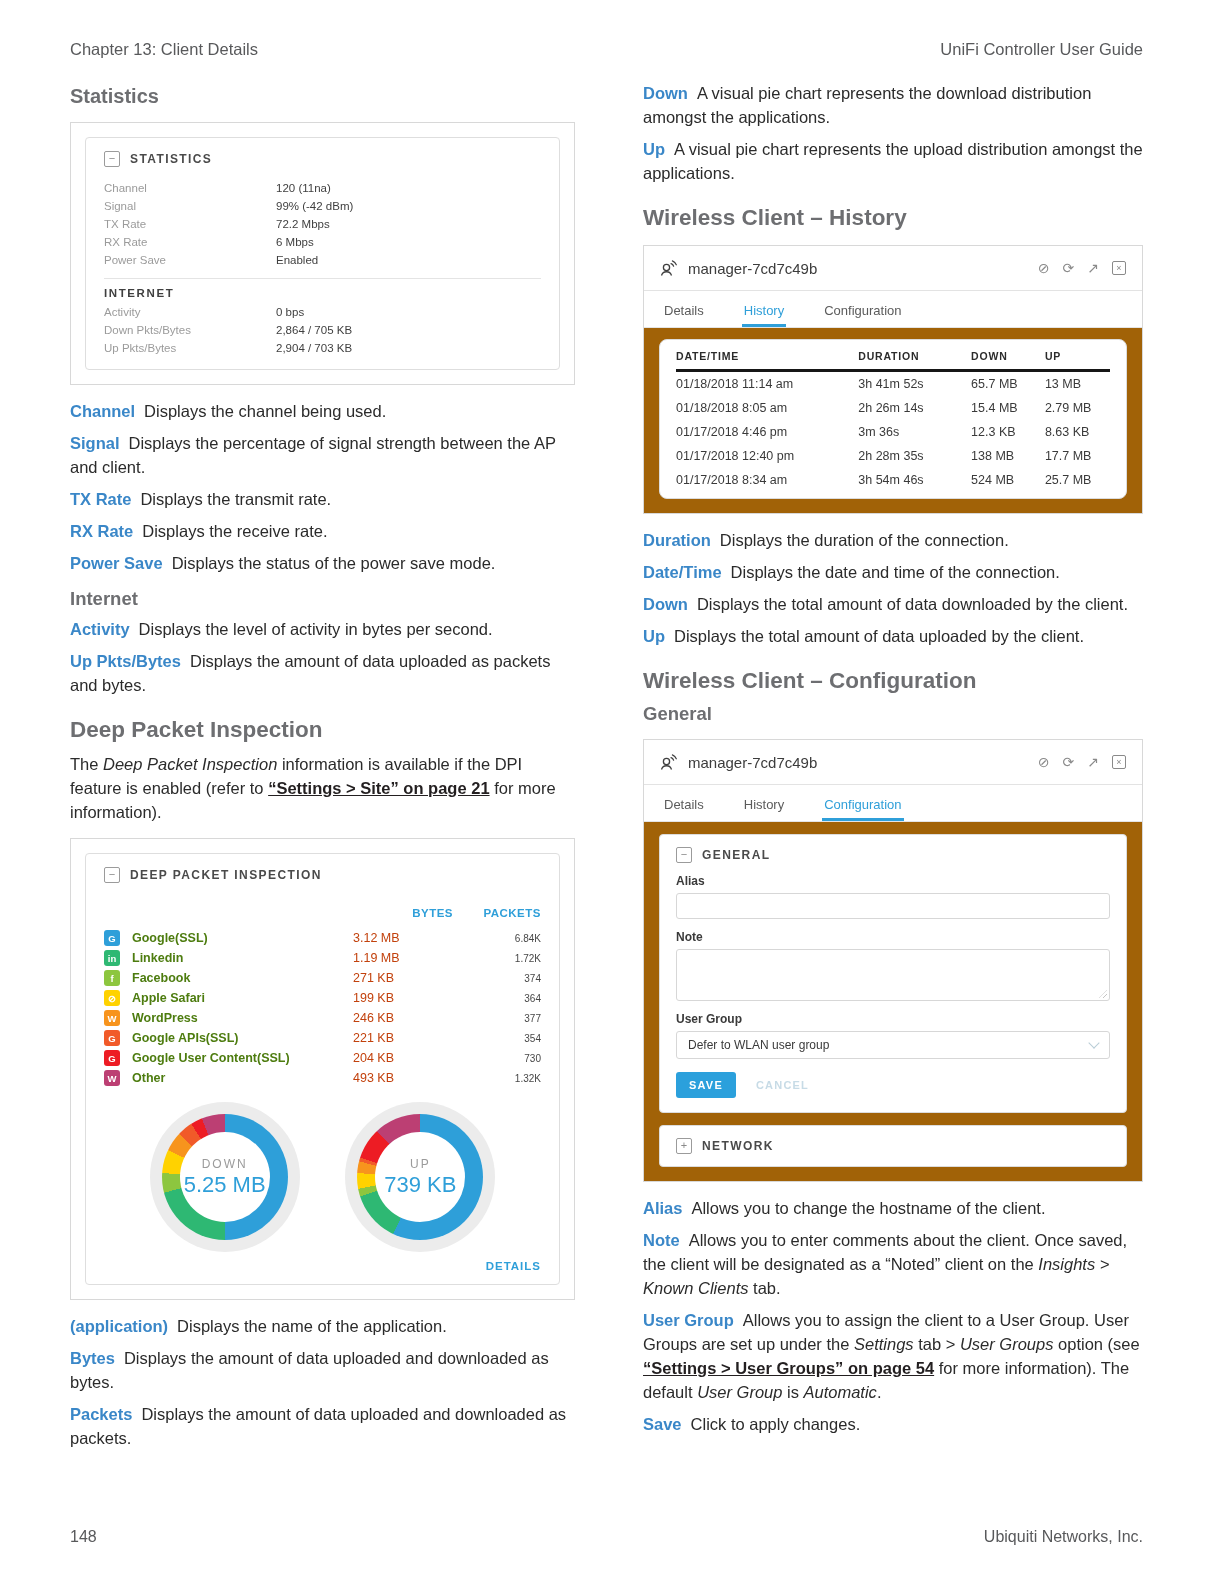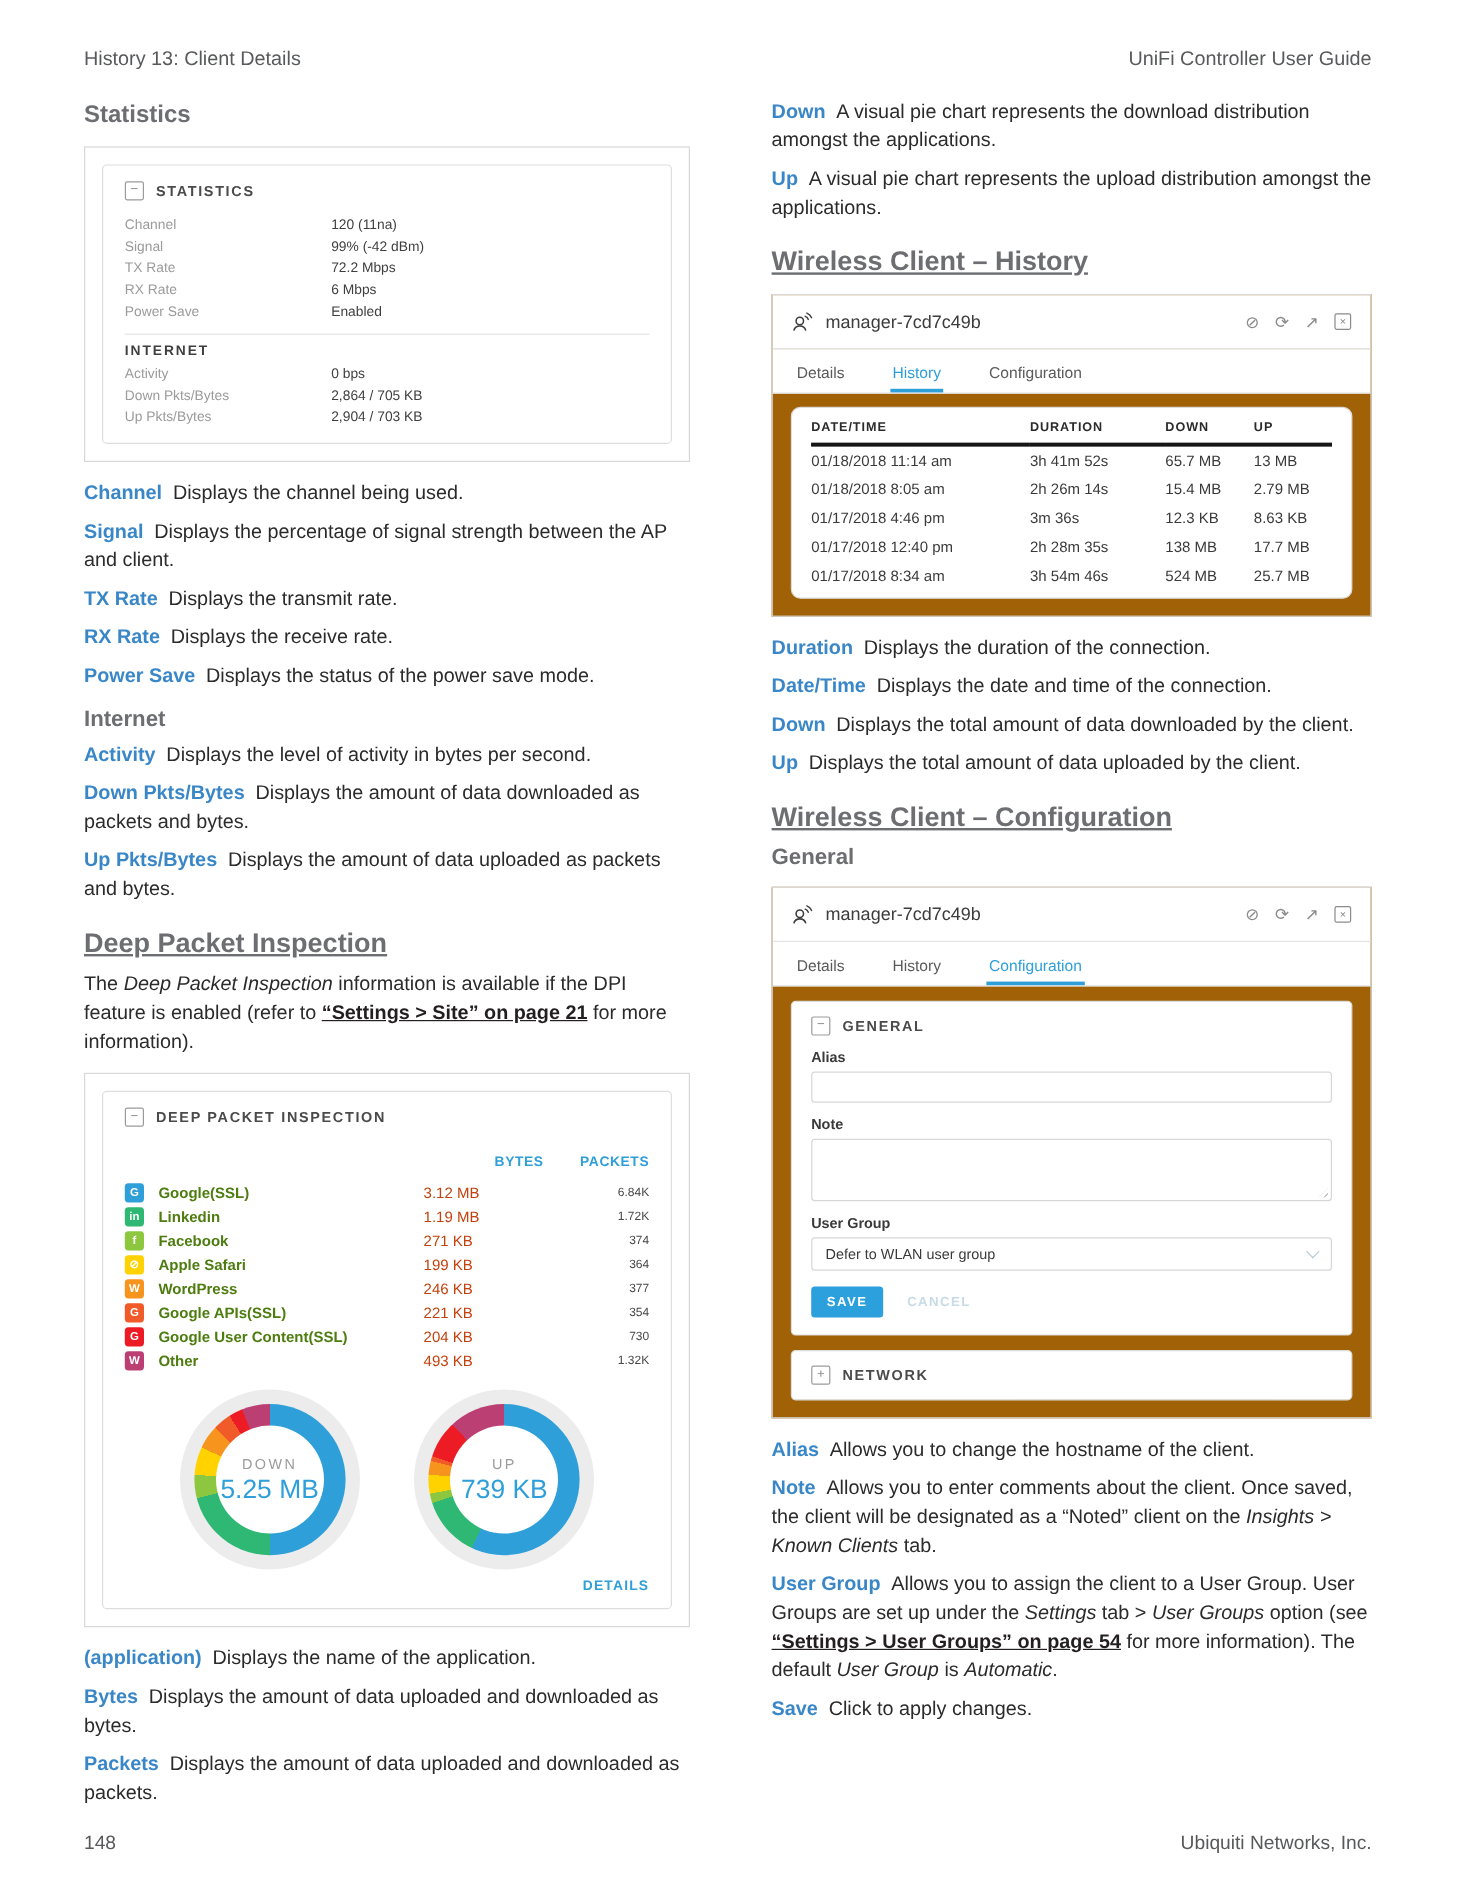--- a/index.html
+++ b/index.html
@@ -10,21 +10,21 @@
   .pg-header{display:flex;justify-content:space-between;padding:40px 81px 0 70px;
              font-size:16.5px;color:#58595b;}
   .pg-footer{margin-top:auto;display:flex;justify-content:space-between;
              padding:0 81px 38px 70px;font-size:16px;color:#58595b;}
   
   .columns{display:flex;gap:68px;padding:0 81px 0 70px;flex:0 0 auto;}
   .col{display:block;}
   .col.left{width:505px;flex:0 0 505px;}
   .col.right{width:500px;flex:0 0 500px;}
   
-  .h-lg{font-size:22.5px;font-weight:700;color:#6d6e71;margin:20px 0 9px;text-decoration:underline;}
+  .h-lg{font-size:22.5px;font-weight:700;color:#6d6e71;margin:20px 0 9px;}
   .h-md{font-size:20px;font-weight:700;color:#6d6e71;margin:26px 0 9px;}
   .h-sm{font-size:18.5px;font-weight:700;color:#6d6e71;margin:13px 0 7px;}
   
   .body-p{font-size:16.5px;line-height:24px;margin:0 0 13px;}
   .def{font-size:16.5px;line-height:24px;margin:0 0 8px;}
   .defs{margin-top:14px;}
   .defs.tight{margin-top:0;}
   .def .term{color:#3a87c8;font-weight:700;margin-right:9px;}
   .def em, .body-p em{font-style:italic;}
   .textlink{font-weight:700;text-decoration:underline;color:#231f20;cursor:pointer;}
@@ -102,21 +102,21 @@
             padding:7px 13px;border-radius:3px;}
   .cancel-btn{color:#c7dbe6;font-weight:700;font-size:11px;letter-spacing:1.2px;}
   .ncard{margin:12px 15px 14px;border:1px solid #dcdcdc;border-radius:4px;background:#fff;padding:12px 16px;}
 </style>
 </head>
 <body>
 
 <div class="page">
 
   <div class="pg-header">
-    <span>History 13: Client Details</span>
+    <span>Chapter 13: Client Details</span>
     <span>UniFi Controller User Guide</span>
   </div>
 
   <div class="columns">
 
     <div class="col left">
 
       <h2 class="h-md">Statistics</h2>
 
       <div class="shot">
@@ -170,21 +170,20 @@
           <p class="def"><span class="term">Channel</span><span class="desc"><span>Displays the channel being used.</span></span></p>
           <p class="def"><span class="term">Signal</span><span class="desc"><span>Displays the percentage of signal strength between the AP and client.</span></span></p>
           <p class="def"><span class="term">TX Rate</span><span class="desc"><span>Displays the transmit rate.</span></span></p>
           <p class="def"><span class="term">RX Rate</span><span class="desc"><span>Displays the receive rate.</span></span></p>
           <p class="def"><span class="term">Power Save</span><span class="desc"><span>Displays the status of the power save mode.</span></span></p>
         </div>
 
       <h3 class="h-sm">Internet</h3>
       <div class="defs tight">
           <p class="def"><span class="term">Activity</span><span class="desc"><span>Displays the level of activity in bytes per second.</span></span></p>
-          <p class="def"><span class="term">Down Pkts/Bytes</span><span class="desc"><span>Displays the amount of data downloaded as packets and bytes.</span></span></p>
           <p class="def"><span class="term">Up Pkts/Bytes</span><span class="desc"><span>Displays the amount of data uploaded as packets and bytes.</span></span></p>
         </div>
 
       <h2 class="h-lg">Deep Packet Inspection</h2>
       <p class="body-p"><span>The </span><em>Deep Packet Inspection</em><span> information is available if the DPI feature is enabled (refer to </span><span class="textlink">“Settings &gt; Site” on page 21</span><span> for more information).</span></p>
 
       <div class="shot">
         <div class="card">
           <div class="card-head">
             <span class="cbox">−</span>

